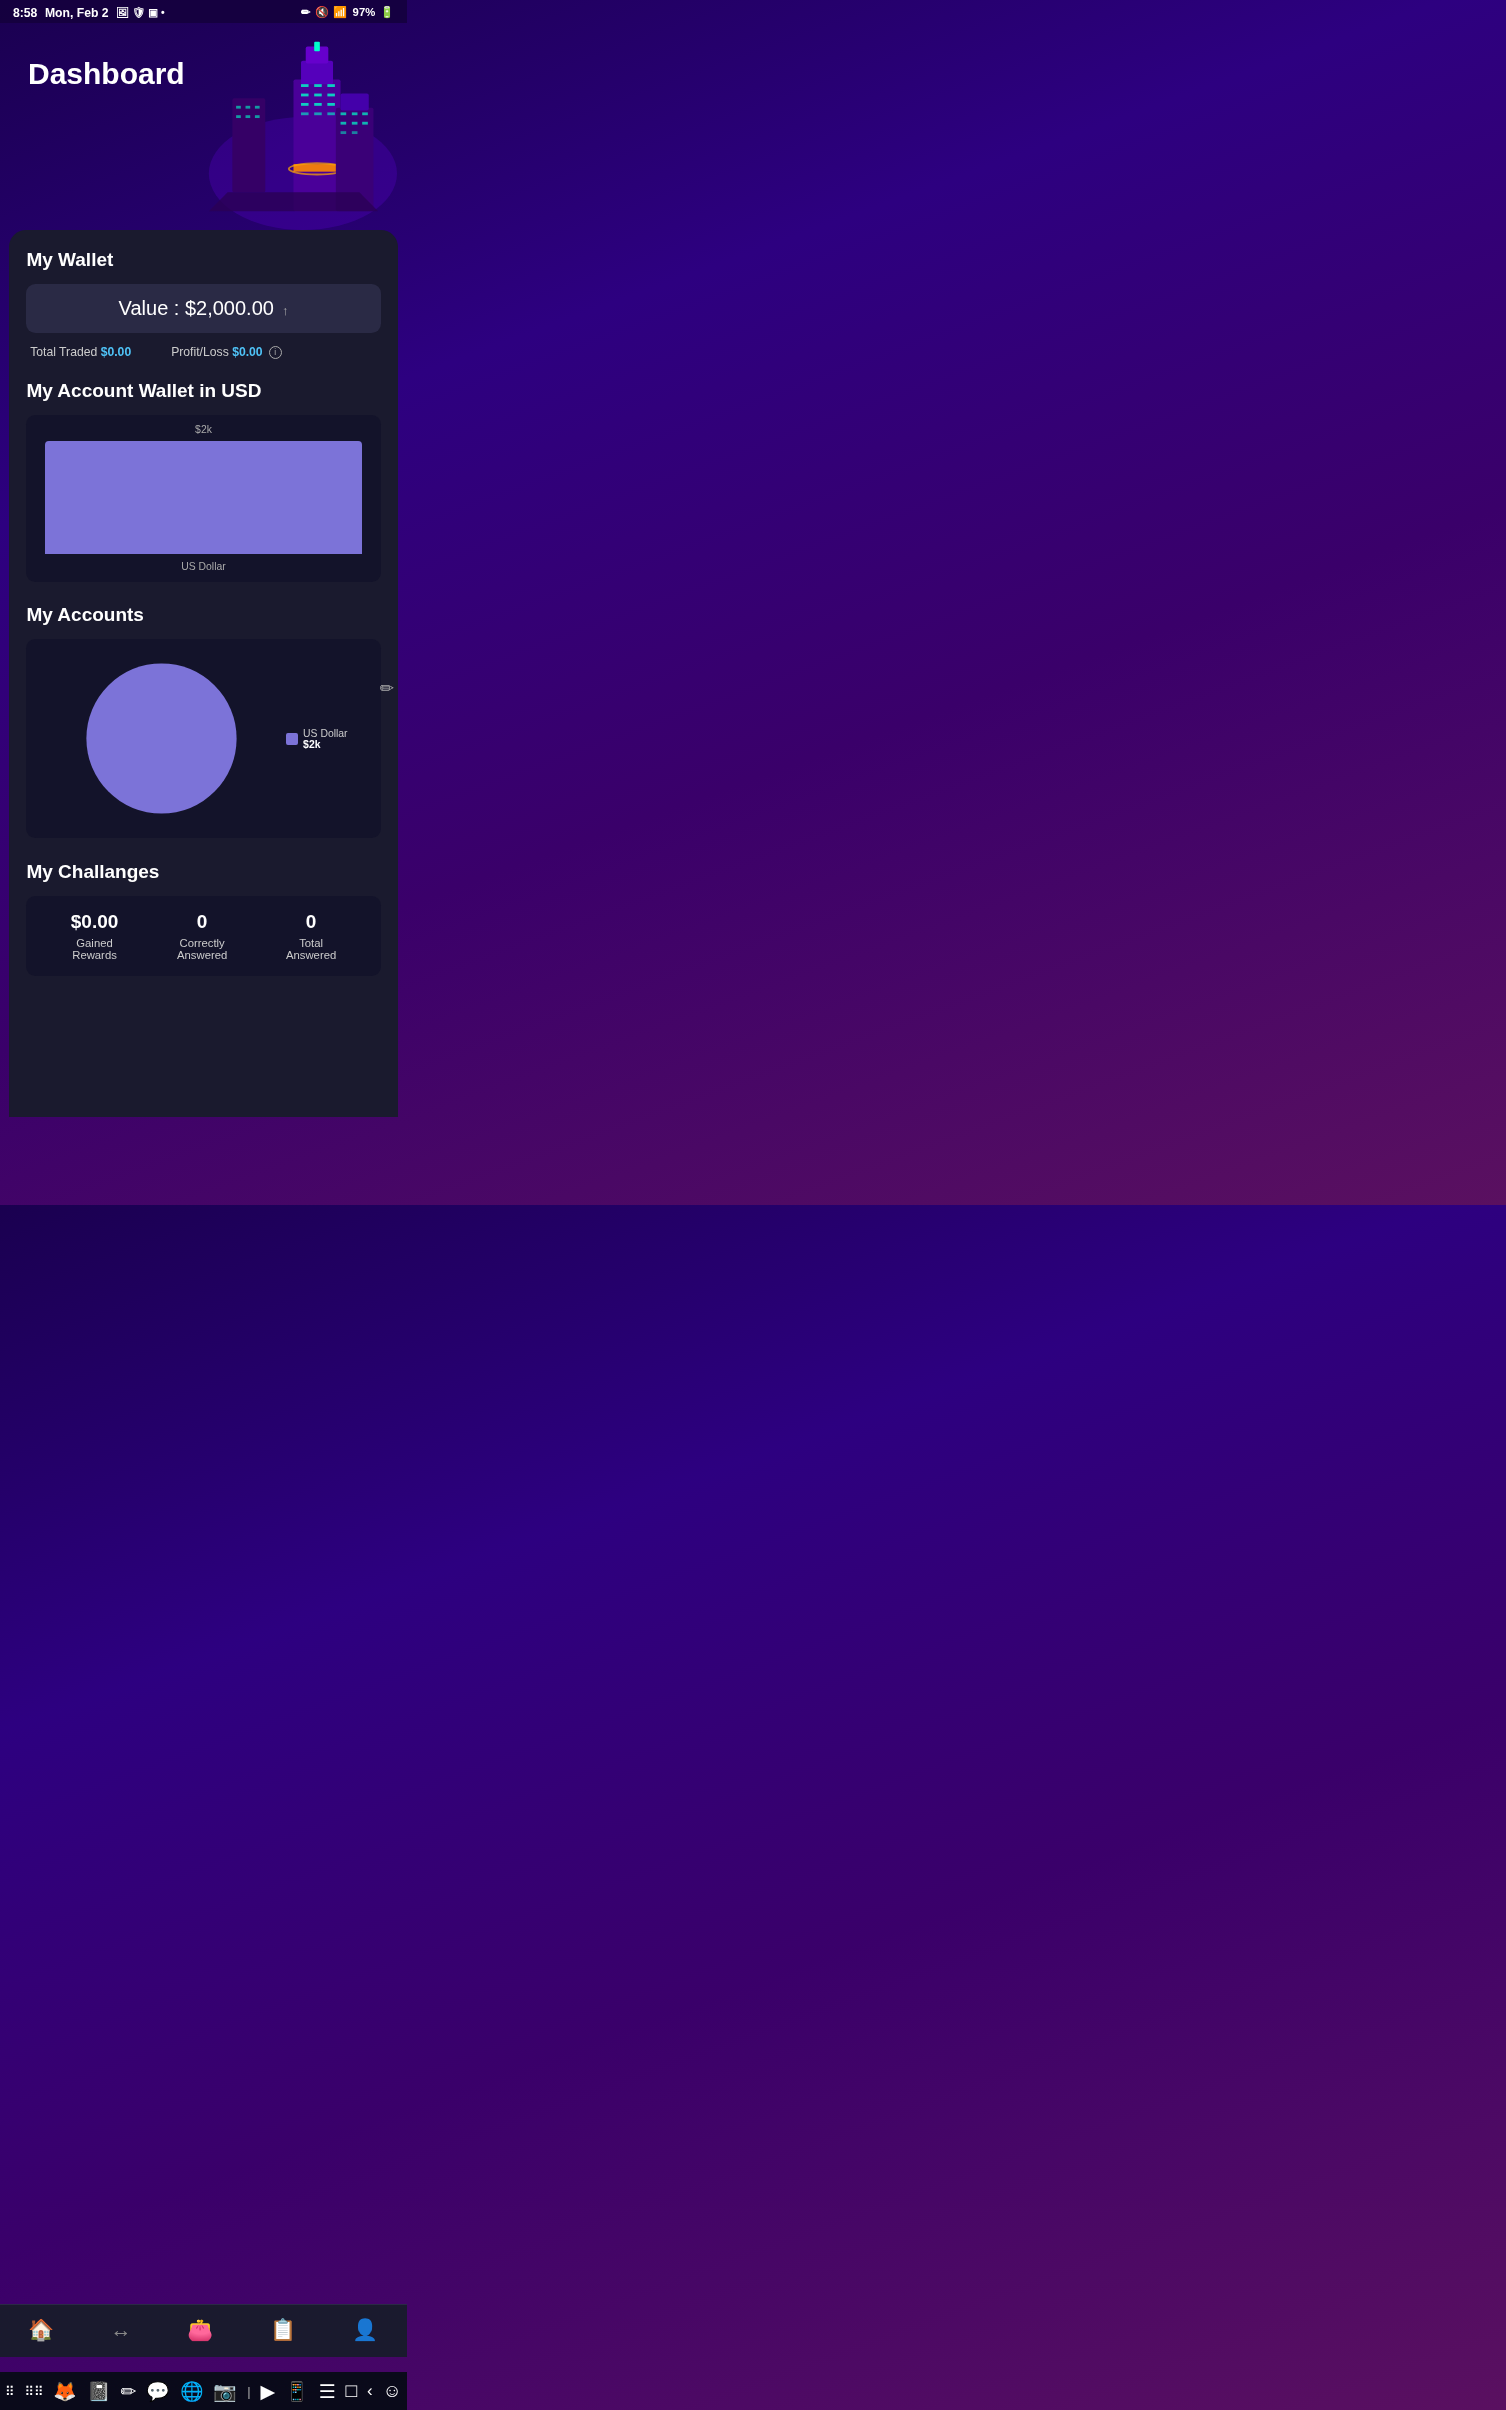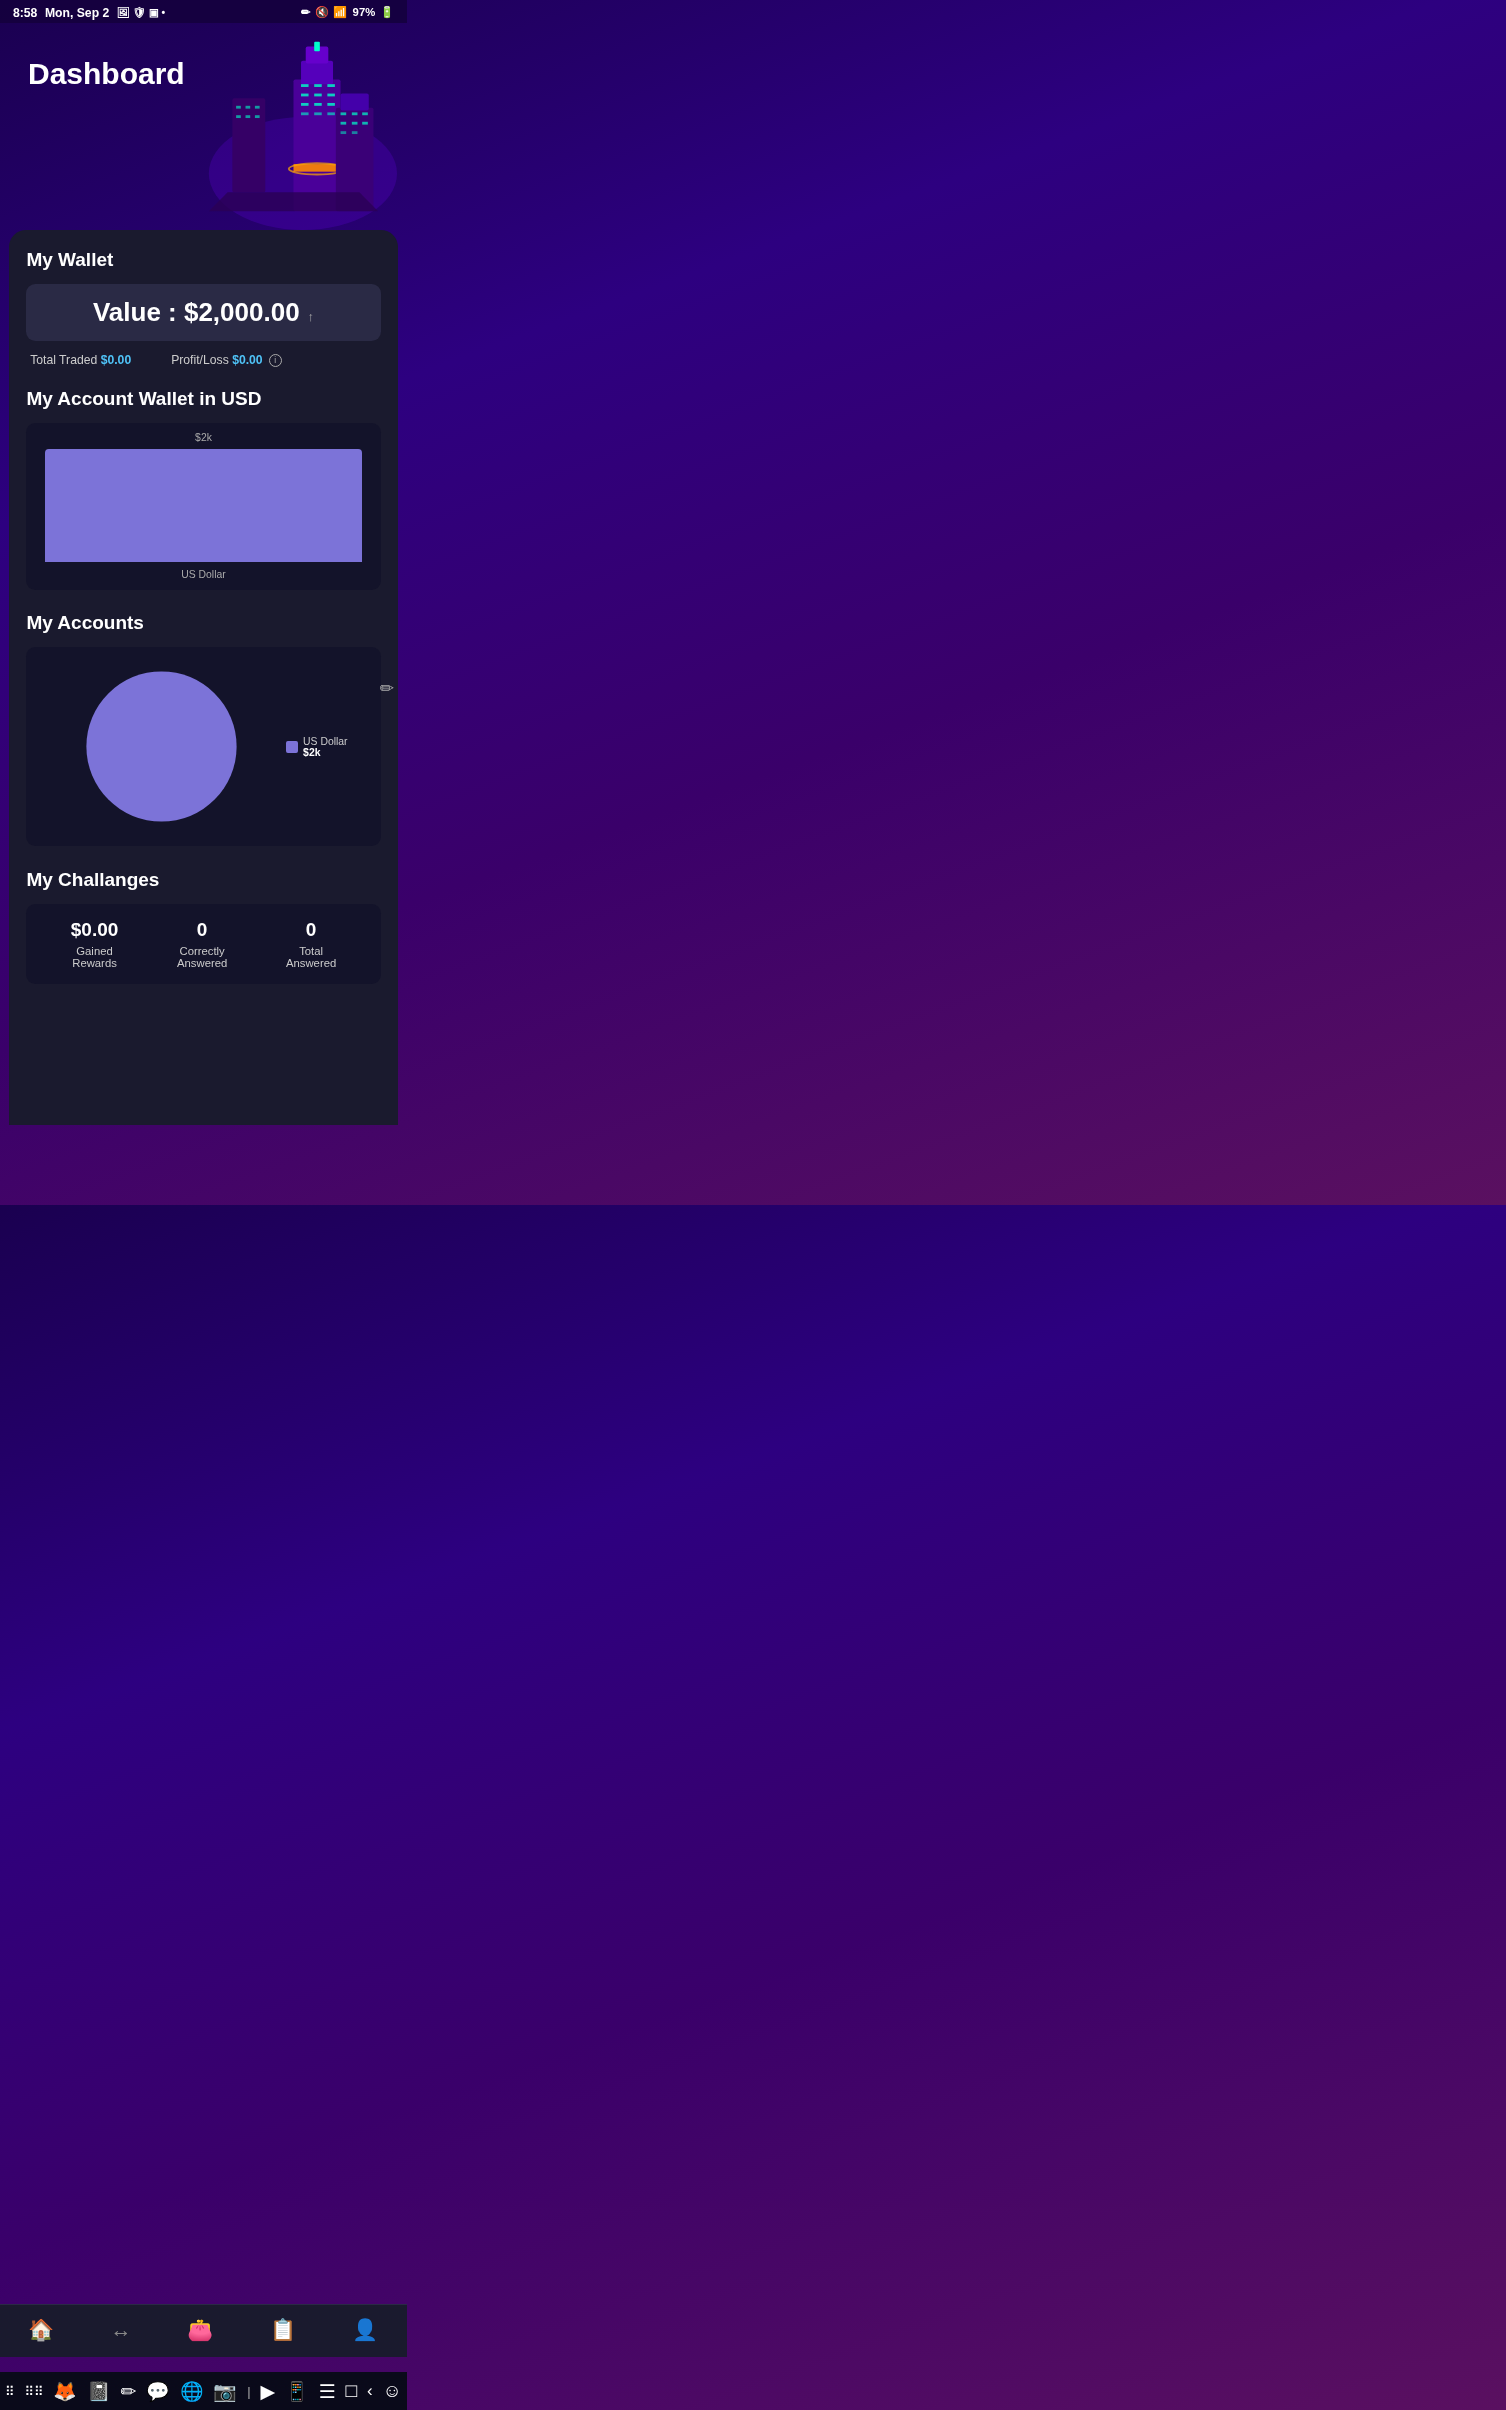--- a/index.html
+++ b/index.html
@@ -76,22 +76,22 @@
     
     .value-row {
       background: #2a2a45;
       border-radius: 9.4px;
       padding: 13px 19px;
       text-align: center;
       margin-bottom: 11.3px;
     }
     .value-text {
       color: white;
-      font-size: 26px;
-      font-weight: 700;
+      font-size: 20px;
+      font-weight: 400;
     }
     .value-suffix {
       color: #aaa;
       font-size: 13px;
       margin-left: 3.8px;
     }
 
     
     .stats-row {
       display: flex;
@@ -263,21 +263,21 @@
     .scroll-content {
       padding-bottom: 113px;
     }
   </style>
 </head>
 <body>
 
 <div class="status-bar">
   <div class="status-left">
     <span>8:58</span>
-    <span>Mon, Sep 2</span>
+    <span>Mon, Feb 2</span>
     <span style="font-size:10.4px;">🖼 🛡 ▣ •</span>
   </div>
   <div class="status-right">
     <span>✏</span>
     <span>🔇</span>
     <span>📶</span>
     <span>97%</span>
     <span>🔋</span>
   </div>
 </div>

